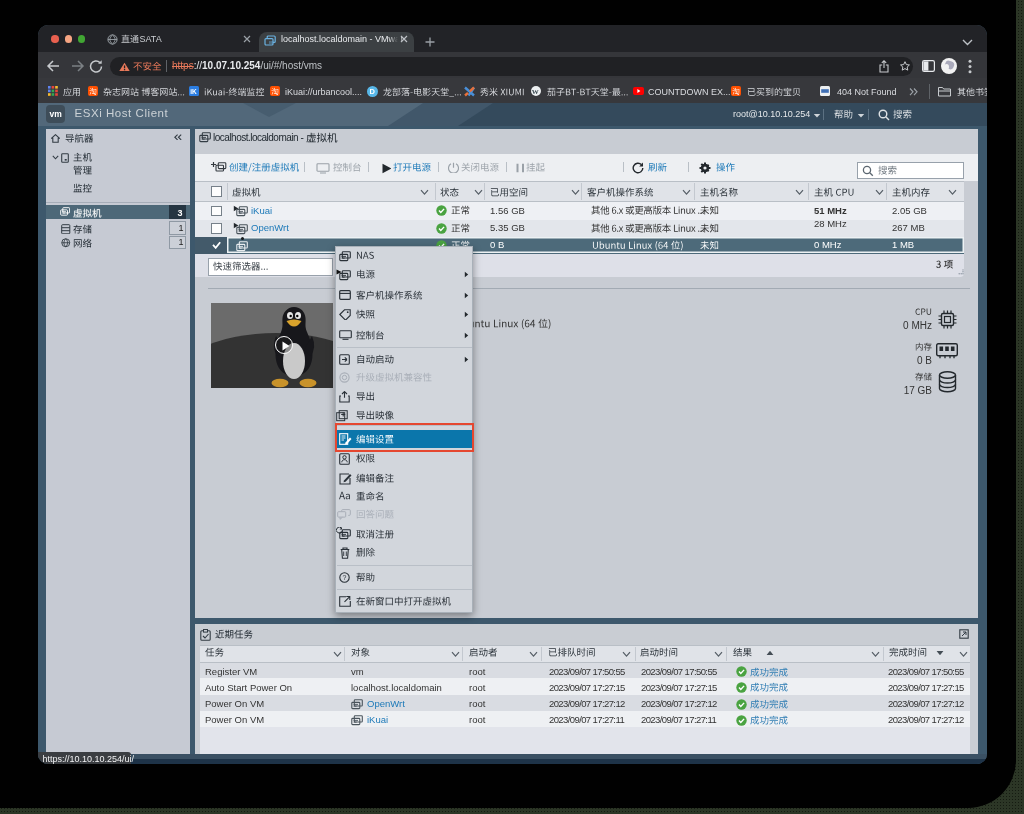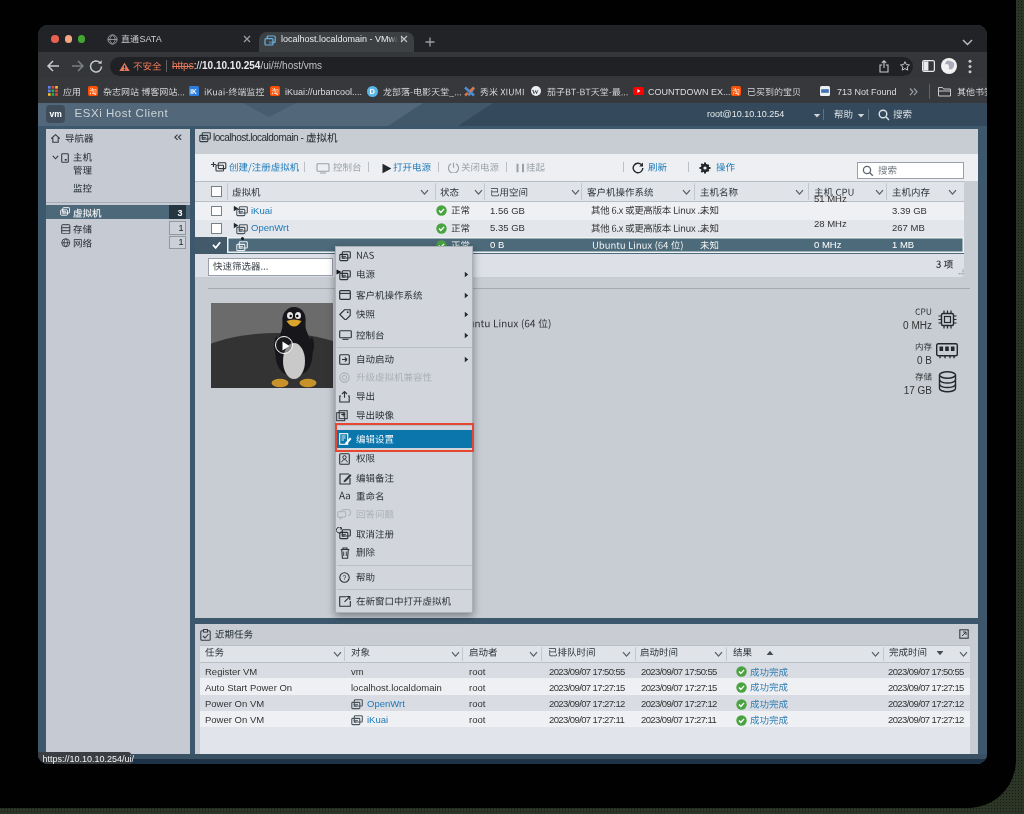--- a/index.html
+++ b/index.html
@@ -235,21 +235,21 @@
       <rect x="4.9" y="7" width="1.3" height="1.3" fill="#202124"></rect>
     </svg>
     <svg class="t" style="left:95.0px;top:35.8px;" width="30" height="12">
       <g transform="translate(0,8.74) scale(0.00950,-0.00950)" fill="#e8795a">
         <use href="#g2" x="0"></use>
         <use href="#g3" x="1000"></use>
         <use href="#g4" x="2000"></use>
       </g>
     </svg>
     <div style="left:128.0px;top:35.0px;width:1.0px;height:12.0px;background:#5f6368;"></div>
-    <span class="lt" style="left:134.0px;top:36.4px;font-size:10px;color:#e8eaed;"><span style="color:#e8795a;text-decoration:line-through">https</span><span>://</span><span style="font-weight:bold">10.10.10.254</span><span style="color:#bdc1c5">/ui/#/host/vms</span></span>
+    <span class="lt" style="left:134.0px;top:36.4px;font-size:10px;color:#e8eaed;"><span style="color:#e8795a;text-decoration:line-through">https</span><span>://</span><span style="font-weight:bold">10.07.10.254</span><span style="color:#bdc1c5">/ui/#/host/vms</span></span>
     <svg style="left:840.5px;top:34.5px;" width="10" height="13" viewBox="0 0 10 13">
       <path d="M5 1v7M2.8 2.8L5 0.8l2.2 2" fill="none" stroke="#c7cacd" stroke-width="1.1"></path>
       <path d="M3.2 5H1v7h8V5H6.8" fill="none" stroke="#c7cacd" stroke-width="1.1"></path>
     </svg>
     <svg style="left:861.5px;top:35.5px;" width="10" height="10" viewBox="0 0 10 10">
       <path d="M5 0.7l1.35 2.9 3.1.34-2.3 2.1.62 3.1L5 7.6l-2.77 1.55.62-3.1-2.3-2.1 3.1-.34z" fill="none" stroke="#c7cacd" stroke-width="1"></path>
     </svg>
     <svg style="left:884.0px;top:35.0px;" width="13" height="12" viewBox="0 0 13 12">
       <rect x="0.6" y="0.6" width="11.8" height="10.8" rx="1.6" fill="none" stroke="#e8eaed" stroke-width="1.2"></rect>
       <rect x="1.4" y="1.4" width="5" height="9.2" fill="#e8eaed"></rect>
@@ -397,21 +397,21 @@
         <use href="#g45" x="2000"></use>
         <use href="#g46" x="3000"></use>
         <use href="#g47" x="4000"></use>
         <use href="#g48" x="5000"></use>
       </g>
     </svg>
     <svg style="left:782.0px;top:61.2px;" width="10" height="10" viewBox="0 0 10 10">
       <rect width="10" height="10" rx="1.5" fill="#eceff1"></rect>
       <rect x="1.2" y="3.2" width="7.6" height="3.6" fill="#3f6fb5"></rect>
     </svg>
-    <span class="lt" style="left:799.0px;top:63.2px;font-size:9.0px;color:#dadce0;font-weight:normal;">713 Not Found</span>
+    <span class="lt" style="left:799.0px;top:63.2px;font-size:9.0px;color:#dadce0;font-weight:normal;">404 Not Found</span>
     <svg style="left:871.0px;top:62.5px;" width="9" height="8" viewBox="0 0 9 8">
       <path d="M1 0.5l3 3.3-3 3.3M5 0.5l3 3.3-3 3.3" fill="none" stroke="#9aa0a6" stroke-width="1.2"></path>
     </svg>
     <div style="left:891.0px;top:59.0px;width:1.0px;height:15.0px;background:#5f6368;"></div>
     <svg style="left:899.5px;top:60.5px;" width="13" height="11" viewBox="0 0 13 11">
       <path d="M0.5 1.5h4l1.2 1.5h6.8v7h-12z" fill="none" stroke="#c7cacd" stroke-width="1"></path>
       <path d="M0.5 5h12" stroke="#c7cacd" stroke-width="1"></path>
     </svg>
     <svg class="t" style="left:919.0px;top:62.2px;" width="38" height="11">
       <g transform="translate(0,8.28) scale(0.00900,-0.00900)" fill="#dadce0">
@@ -422,21 +422,21 @@
       </g>
     </svg>
     <div style="left:0px;top:78px;width:949px;height:23px;background:#344a5c;">
       <div style="position:absolute;left:0;top:0;width:430px;height:23px;background:#52687a;clip-path:polygon(0 0,390px 0,352px 23px,0 23px);"></div>
       <div style="position:absolute;left:0;top:0;width:460px;height:23px;background:#41576a;clip-path:polygon(385px 0,455px 0,420px 23px,350px 23px);"></div>
       <div style="position:absolute;left:0;top:0;width:300px;height:14px;background:#475d6f;clip-path:polygon(205px 0,258px 0,231px 14px);"></div>
     </div>
     <div style="left:7.5px;top:80.0px;width:19.0px;height:18.0px;background:#3e4d59;border-radius:4px;"></div>
     <span class="lt" style="left:11.5px;top:85.1px;font-size:8.5px;color:#fff;font-weight:bold;">vm</span>
     <span class="lt" style="left:36.5px;top:82.7px;font-size:11.5px;color:#ccd2d6;font-weight:normal;letter-spacing:0.55px;">ESXi Host Client</span>
-    <span class="lt" style="left:669px;top:85.2px;font-size:9.0px;color:#e6e9eb;font-weight:normal;">root@10.10.10.254</span>
+    <span class="lt" style="left:695.0px;top:85.2px;font-size:9.0px;color:#e6e9eb;font-weight:normal;">root@10.10.10.254</span>
     <svg style="left:774.5px;top:88.0px;" width="8" height="6" viewBox="0 0 8 6">
       <path d="M0.8 1l3.2 3.5L7.2 1z" fill="#cfd5d9"></path>
     </svg>
     <div style="left:784.5px;top:84.0px;width:1.0px;height:11.0px;background:#5c7182;"></div>
     <svg class="t" style="left:796.0px;top:84.3px;" width="21" height="12">
       <g transform="translate(0,8.74) scale(0.00950,-0.00950)" fill="#e6e9eb">
         <use href="#g53" x="0"></use>
         <use href="#g54" x="1000"></use>
       </g>
     </svg>
@@ -795,22 +795,22 @@
         <use href="#g14" x="11445"></use>
         <use href="#g14" x="11686"></use>
       </g>
     </svg>
     <svg class="t" style="left:662.0px;top:180.3px;" width="21" height="12">
       <g transform="translate(0,8.74) scale(0.00950,-0.00950)" fill="#333">
         <use href="#g110" x="0"></use>
         <use href="#g111" x="1000"></use>
       </g>
     </svg>
-    <span class="lt" style="left:776.0px;top:169px;font-size:9.5px;color:#333;font-weight:normal;">51 MHz</span>
-    <span class="lt" style="left:854.0px;top:180.8px;font-size:9.5px;color:#333;font-weight:normal;">3.39 GB</span>
+    <span class="lt" style="left:776.0px;top:181px;font-size:9.5px;color:#333;font-weight:bold;">51 MHz</span>
+    <span class="lt" style="left:854.0px;top:180.8px;font-size:9.5px;color:#333;font-weight:normal;">2.05 GB</span>
     <div style="left:173.0px;top:198.0px;width:10.5px;height:10.5px;background:#fdfdfd;border:1px solid #768089;"></div>
     <svg style="left:195.0px;top:197.0px;" width="6" height="7" viewBox="0 0 6 7">
       <path d="M0.8 0.8l4.6 2.7-4.6 2.7z" fill="#23282d"></path>
     </svg>
     <svg style="left:197.5px;top:198.5px;" width="12" height="11" viewBox="0 0 12 11">
       <g transform="scale(1.00)" fill="none" stroke="#4a545c" stroke-width="1.1">
         <rect x="3.3" y="0.8" width="8" height="6.2" rx="0.8"></rect>
         <rect x="0.8" y="3.4" width="8" height="6.2" rx="0.8" fill="transparent"></rect>
         <path d="M2.6 5.4h4.4M2.6 7.2h3" stroke-width="0.9"></path>
       </g>

